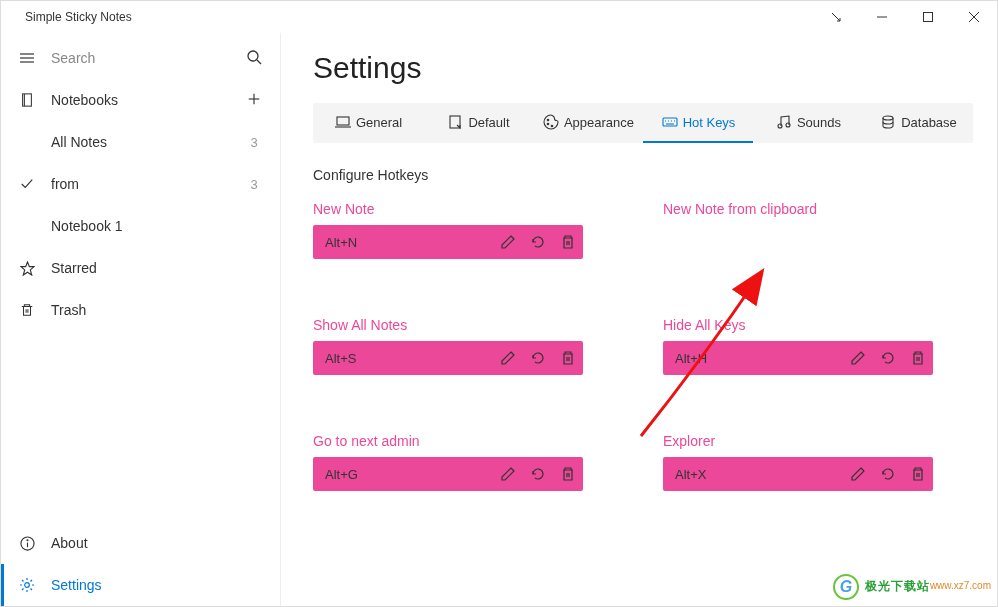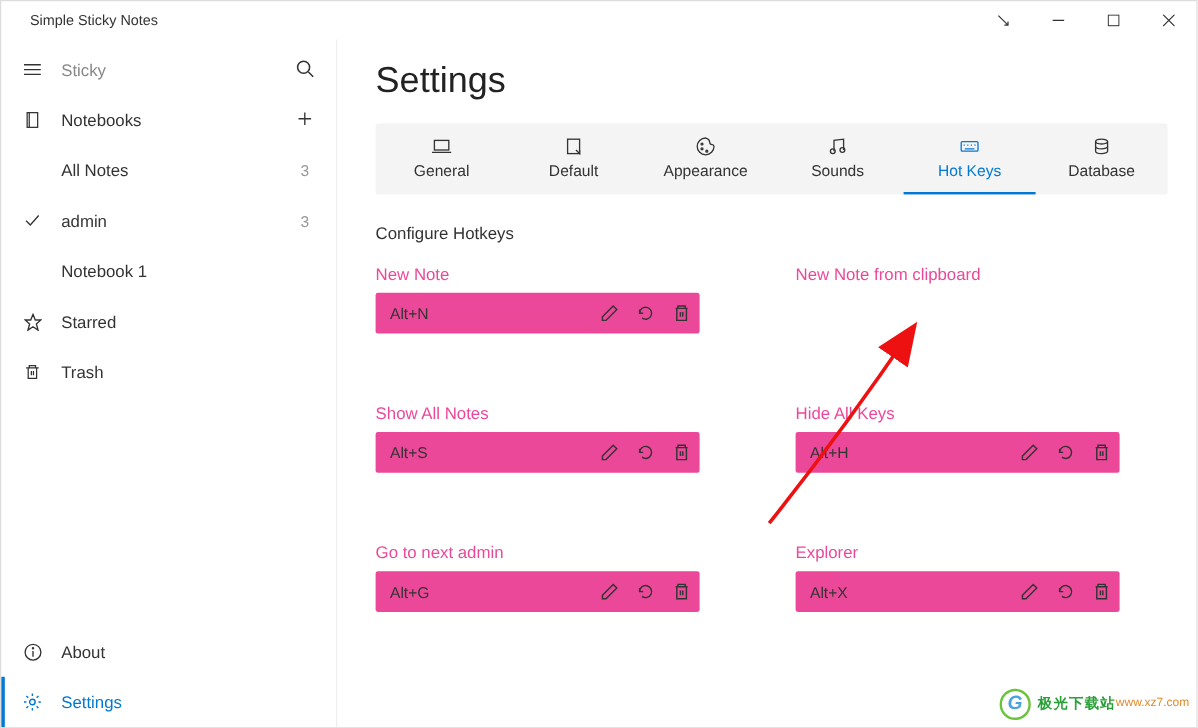--- a/index.html
+++ b/index.html
@@ -25,21 +25,21 @@
 .sidebar-row.active::before { content:""; position:absolute; left:0; width:3px; height:42px; background:#0078d4; }
 .sidebar { position: relative; }
 .sidebar-row.active { position: relative; }
 .sidebar-row.active::before { left: -0px; }
 .sidebar-spacer { flex: 1; }
 
 .main { flex: 1; padding: 18px 24px 18px 32px; overflow-y: auto; }
 .page-title { font-size: 30px; font-weight: 300; color: #222; margin-bottom: 18px; }
 
 .tabs { display: flex; background: #f4f4f4; border-radius: 2px; margin-bottom: 24px; }
-.tab { flex: 1; display: flex; flex-direction: column; align-items: center; justify-content: center; padding: 10px 4px 10px; font-size: 13px; color: #333; cursor: pointer; gap: 4px; border-bottom: 2px solid transparent; }
+.tab { flex: 1; display: flex; align-items: center; justify-content: center; padding: 10px 4px 10px; font-size: 13px; color: #333; cursor: pointer; gap: 4px; border-bottom: 2px solid transparent; }
 .tab.active { color: #0078d4; border-bottom: 2px solid #0078d4; }
 .tab .tab-icon { height: 18px; display:flex; align-items:center; justify-content:center; }
 .tab .tab-icon svg { width: 18px; height: 18px; }
 .tab.active .tab-icon svg { stroke: #0078d4; fill: none; }
 
 .section-label { font-size: 14px; color: #333; margin-bottom: 18px; }
 
 .hotkeys-grid { display: grid; grid-template-columns: 1fr 1fr; column-gap: 80px; row-gap: 58px; max-width: 620px; }
 .hotkey-block { display: flex; flex-direction: column; gap: 8px; }
 .hotkey-label { font-size: 14px; color: #ec4899; }
@@ -92,21 +92,21 @@
 
   <div class="sidebar">
     <div class="sidebar-row search">
       <span class="icon-slot">
         <svg viewBox="0 0 16 16" width="16" height="16" stroke="#333" stroke-width="1.2">
             <line x1="1" y1="4" x2="15" y2="4"></line>
             <line x1="1" y1="8" x2="15" y2="8"></line>
             <line x1="1" y1="12" x2="15" y2="12"></line>
           </svg>
       </span>
-      <span class="label">Sticky</span>
+      <span class="label">Search</span>
       <span class="trailing">
         <svg viewBox="0 0 16 16" width="16" height="16" stroke="#333" stroke-width="1.3" fill="none">
             <circle cx="7" cy="7" r="5"></circle>
             <line x1="11" y1="11" x2="15" y2="15"></line>
           </svg>
       </span>
     </div>
 
     <div class="sidebar-row">
       <span class="icon-slot">
@@ -129,21 +129,21 @@
       <span class="label">All Notes</span>
       <span class="trailing">3</span>
     </div>
 
     <div class="sidebar-row">
       <span class="icon-slot">
         <svg viewBox="0 0 16 16" width="14" height="14" stroke="#333" stroke-width="1.3" fill="none">
             <path d="M2 8 L6 12 L14 3"></path>
           </svg>
       </span>
-      <span class="label">admin</span>
+      <span class="label">from</span>
       <span class="trailing">3</span>
     </div>
 
     <div class="sidebar-row indent">
       <span class="icon-slot"></span>
       <span class="label">Notebook 1</span>
       <span class="trailing"></span>
     </div>
 
     <div class="sidebar-row">
@@ -213,43 +213,43 @@
       <div class="tab">
         <span class="tab-icon">
             <svg viewBox="0 0 18 18" stroke="#333" stroke-width="1.1" fill="none">
               <path d="M9 2 A7 7 0 1 0 16 9 C16 7 14 8 13 7 C12 6 13 4 11 3 C10 2.5 9.5 2 9 2 Z"></path>
               <circle cx="6" cy="7" r="0.8"></circle>
               <circle cx="6" cy="11" r="0.8"></circle>
               <circle cx="10" cy="13" r="0.8"></circle>
             </svg>
           </span>
         <span>Appearance</span>
-      </div>
-      <div class="tab">
-        <span class="tab-icon">
-            <svg viewBox="0 0 18 18" stroke="#333" stroke-width="1.1" fill="none">
-              <path d="M6 13 V4 L14 3 V12"></path>
-              <circle cx="5" cy="13" r="2"></circle>
-              <circle cx="13" cy="12" r="2"></circle>
-            </svg>
-          </span>
-        <span>Sounds</span>
       </div>
       <div class="tab active">
         <span class="tab-icon">
             <svg viewBox="0 0 18 18" stroke="#0078d4" stroke-width="1.1" fill="none">
               <rect x="2" y="5" width="14" height="8" rx="1"></rect>
               <line x1="4" y1="8" x2="5" y2="8"></line>
               <line x1="7" y1="8" x2="8" y2="8"></line>
               <line x1="10" y1="8" x2="11" y2="8"></line>
               <line x1="13" y1="8" x2="14" y2="8"></line>
               <line x1="5" y1="11" x2="13" y2="11"></line>
             </svg>
           </span>
         <span>Hot Keys</span>
+      </div>
+      <div class="tab">
+        <span class="tab-icon">
+            <svg viewBox="0 0 18 18" stroke="#333" stroke-width="1.1" fill="none">
+              <path d="M6 13 V4 L14 3 V12"></path>
+              <circle cx="5" cy="13" r="2"></circle>
+              <circle cx="13" cy="12" r="2"></circle>
+            </svg>
+          </span>
+        <span>Sounds</span>
       </div>
       <div class="tab">
         <span class="tab-icon">
             <svg viewBox="0 0 18 18" stroke="#333" stroke-width="1.1" fill="none">
               <ellipse cx="9" cy="5" rx="5" ry="2"></ellipse>
               <path d="M4 5 V13 A5 2 0 0 0 14 13 V5"></path>
               <path d="M4 9 A5 2 0 0 0 14 9"></path>
             </svg>
           </span>
         <span>Database</span>

